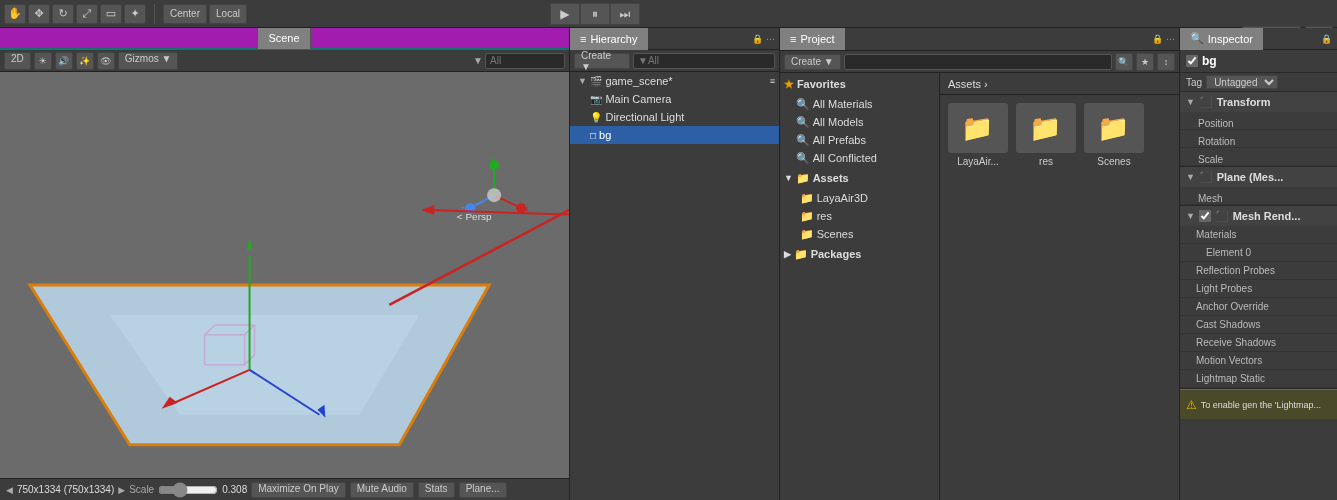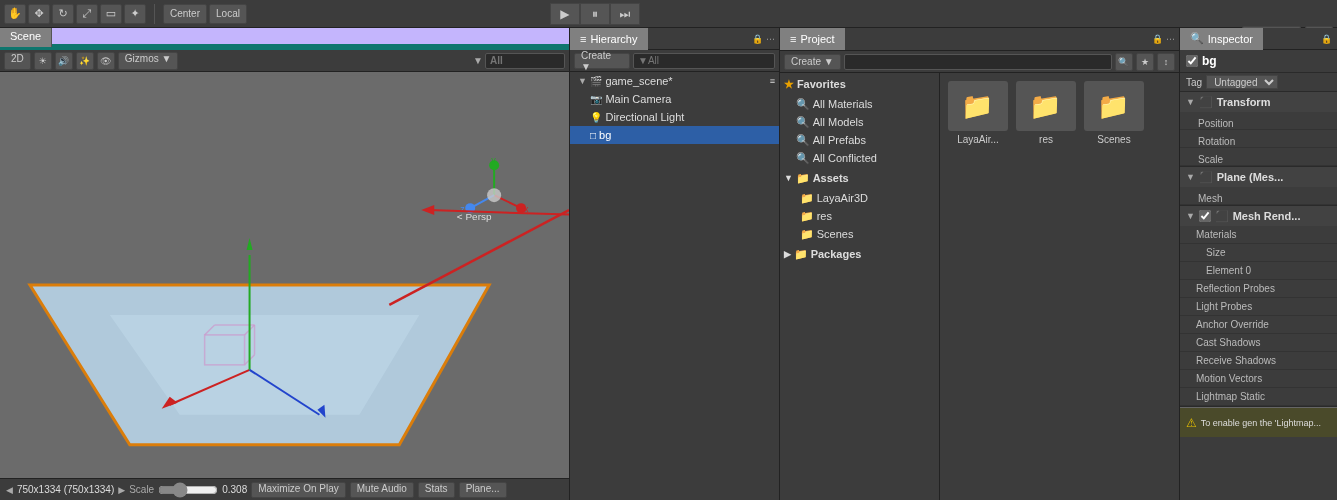--- a/index.html
+++ b/index.html
@@ -119,24 +119,25 @@
     
     .scene-panel {
       width: 570px;
       display: flex;
       flex-direction: column;
       flex-shrink: 0;
       border-right: 1px solid #222;
     }
     .scene-tab-bar {
       height: 22px;
-      background: #c4b5fd;
-      display: flex;
-      align-items: center;
-      border-bottom: 6px solid #0f766e;
+      background: #a21caf;
+      display: flex;
+      align-items: center;
+      border-bottom: 3px solid #0f766e;
+      justify-content: center;
     }
     .scene-tab {
       height: 22px;
       padding: 0 10px;
       font-size: 11px;
       display: flex;
       align-items: center;
       background: #808080;
       color: #fff;
       border-right: 1px solid #555;
@@ -610,21 +611,21 @@
     <div class="scene-toolbar">
       <div class="scene-toolbar-btn">2D</div>
       <div class="scene-toolbar-icon">☀</div>
       <div class="scene-toolbar-icon">🔊</div>
       <div class="scene-toolbar-icon">✨</div>
       <div class="scene-toolbar-icon">👁</div>
       <div class="scene-toolbar-btn">Gizmos ▼</div>
       <div style="flex:1"></div>
       <div style="display:flex;align-items:center;gap:2px;">
         <span style="font-size:10px;color:#aaa;">▼</span>
-        <input class="search-input" style="width: 80px; font-weight: bold;" placeholder="All">
+        <input class="search-input" style="width: 80px;" placeholder="All">
       </div>
     </div>
     <div class="scene-viewport">
       <svg class="viewport-svg" viewBox="0 0 570 400">
 
         <rect width="570" height="400" fill="#6b6b6b"></rect>
 
         <polygon points="130,370 400,370 490,210 30,210" fill="#b8d4e8" stroke="#e88000" stroke-width="3" opacity="0.9"></polygon>
 
         <polygon points="180,340 360,340 420,240 110,240" fill="#c8e0f0" opacity="0.4"></polygon>
@@ -787,20 +788,23 @@
         </div>
 
         <div class="project-sidebar-section" style="cursor:pointer;">
           <span style="font-size:9px;">▶</span>
           <span>📁</span>
           <span>Packages</span>
         </div>
       </div>
 
       <div class="project-main">
+        <div class="project-breadcrumb">
+          <span>Assets ›</span>
+        </div>
         <div class="project-assets-grid">
           <div class="asset-item">
             <div class="asset-folder" style="background:#555;color:#888;font-size:26px;">📁</div>
             <span class="asset-label">LayaAir...</span>
           </div>
           <div class="asset-item">
             <div class="asset-folder" style="background:#555;color:#888;font-size:26px;">📁</div>
             <span class="asset-label">res</span>
           </div>
           <div class="asset-item">
@@ -867,23 +871,20 @@
         <div class="mesh-rend-header">
           <span class="component-arrow">▼</span>
           <input type="checkbox" checked="" class="inspector-checkbox" style="">
           <span>⬛</span>
           <span>Mesh Rend...</span>
         </div>
         <div class="prop-row">
           <span class="prop-label">Materials</span>
         </div>
         <div class="prop-row">
-          <span class="prop-label" style="padding-left:10px;">Size</span>
-        </div>
-        <div class="prop-row">
           <span class="prop-label" style="padding-left:10px;">Element 0</span>
         </div>
         <div class="prop-row">
           <span class="prop-label">Reflection Probes</span>
         </div>
         <div class="prop-row">
           <span class="prop-label">Light Probes</span>
         </div>
         <div class="prop-row">
           <span class="prop-label">Anchor Override</span>

